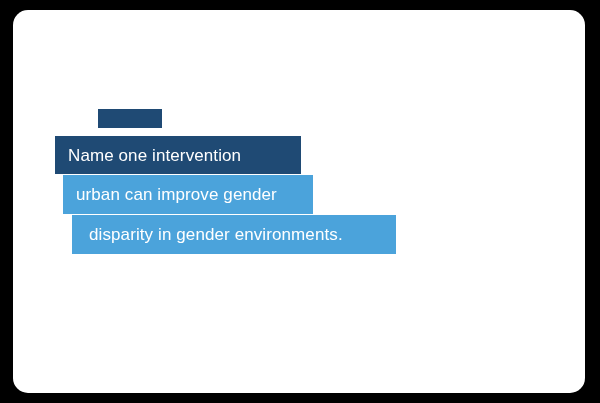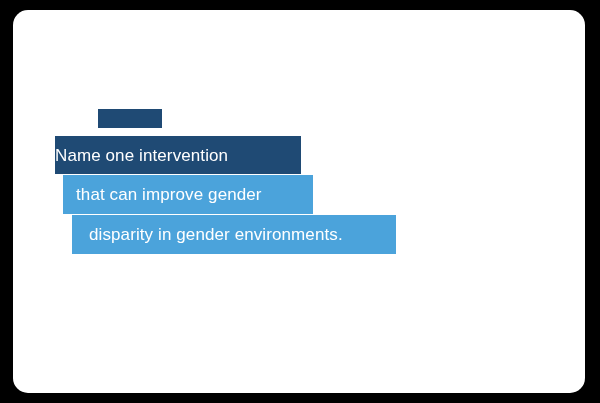--- a/index.html
+++ b/index.html
@@ -62,20 +62,21 @@
     height: 19px;
     background: #1f4a74;
   }
 
   #band-1 {
     left: 42px;
     top: 126px;
     width: 246px;
     height: 38px;
     background: #1f4a74;
+    padding-left: 13px;
   }
 
   #band-2 {
     left: 50px;
     top: 165px;
     width: 250px;
     height: 39px;
     background: #4ba3db;
     padding-left: 13px;
   }
@@ -95,21 +96,21 @@
 <div id="screen">
 
   <div id="card">
 
     <div id="caption-block">
 
       <div class="caption-band" id="band-stub"></div>
 
       <div class="caption-band" id="band-1">Name one intervention</div>
 
-      <div class="caption-band" id="band-2">that can improve gender</div>
+      <div class="caption-band" id="band-2">urban can improve gender</div>
 
       <div class="caption-band" id="band-3">disparity in gender environments.</div>
 
     </div>
 
   </div>
 
 </div>
 
 </body></html>

